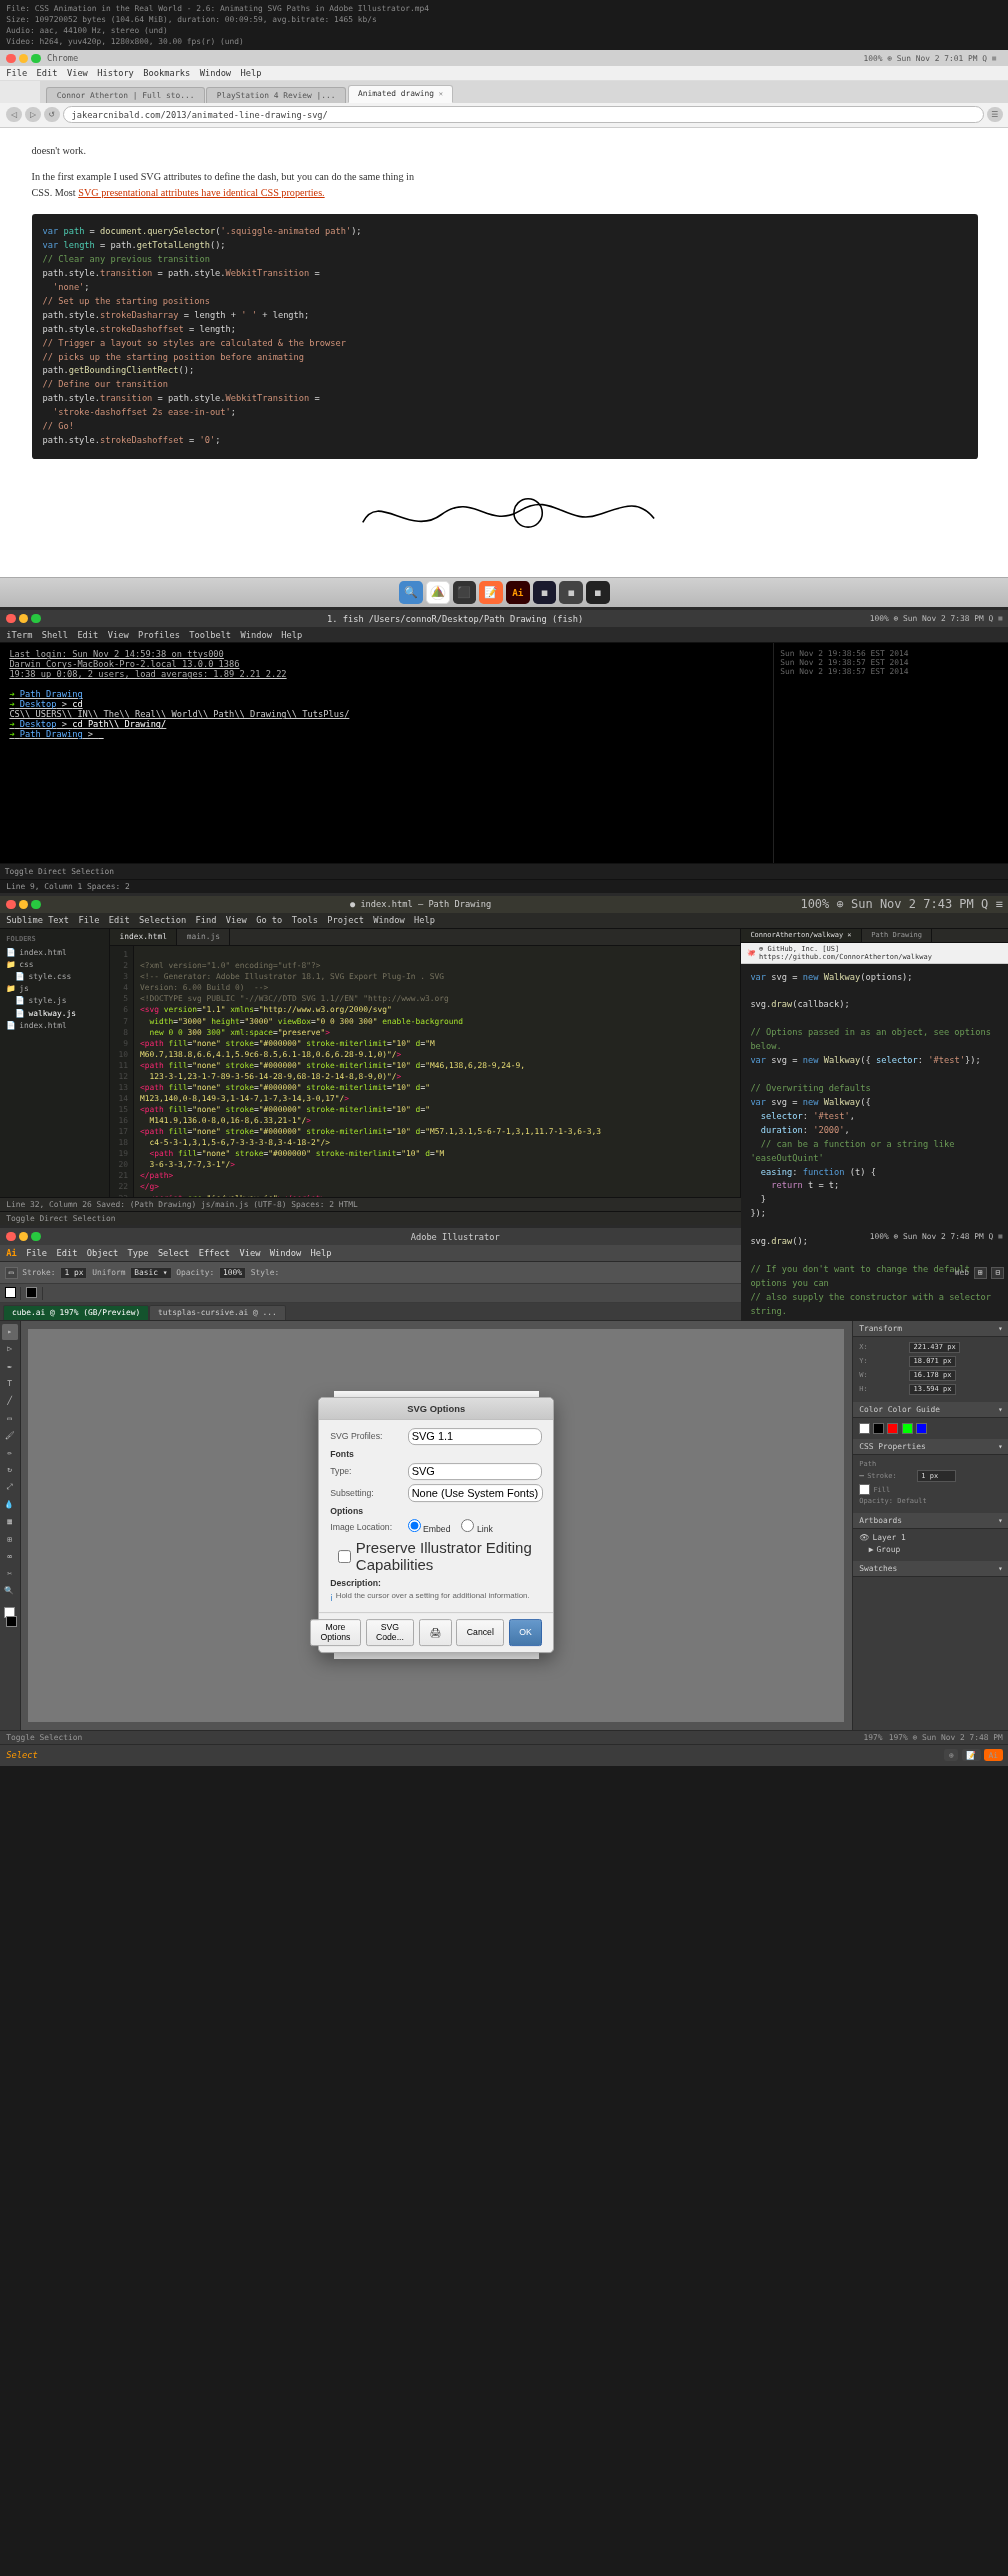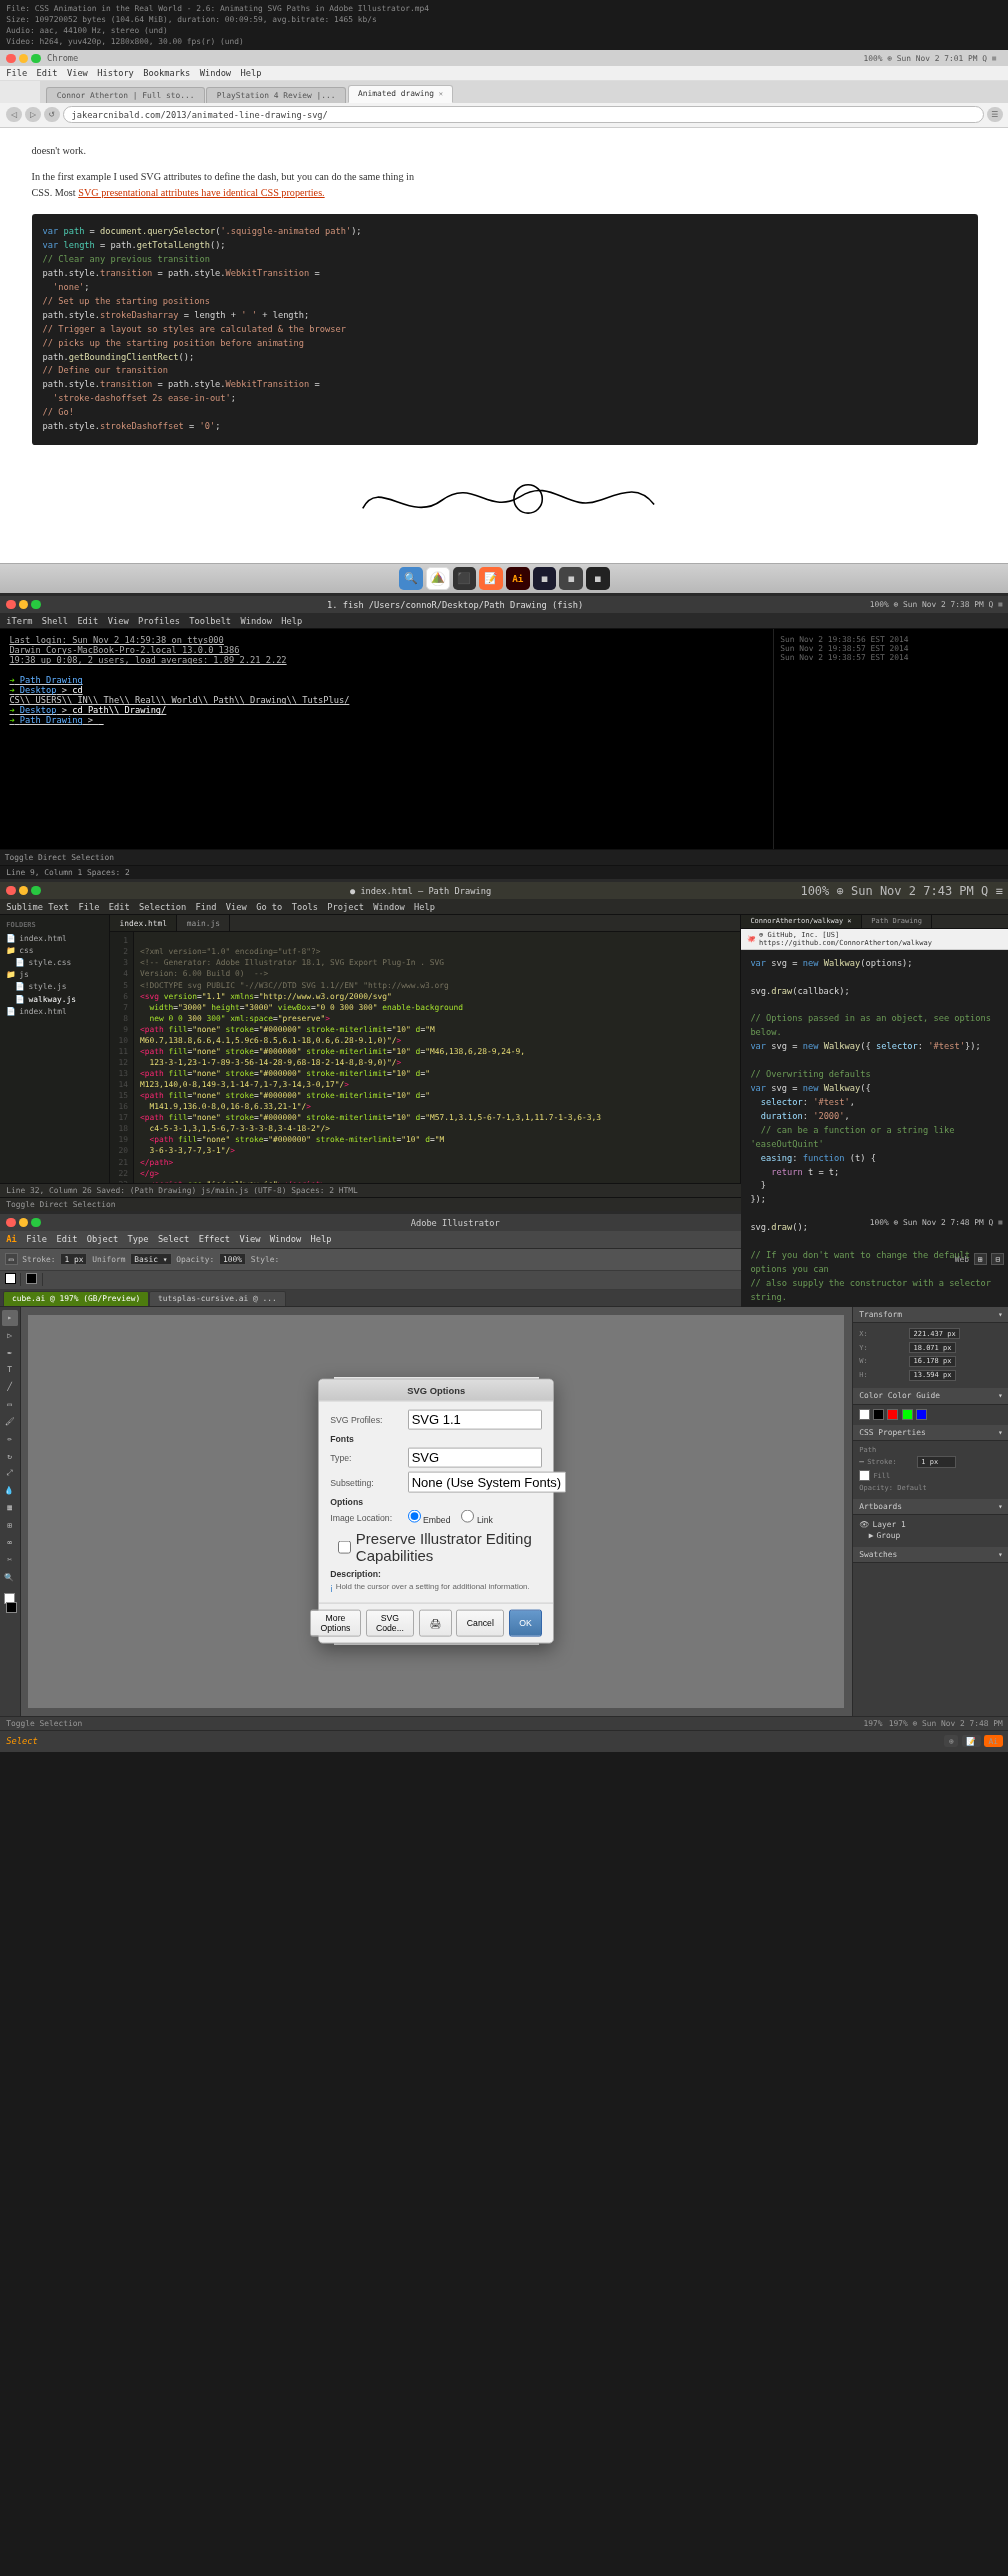--- a/index.html
+++ b/index.html
@@ -397,21 +397,21 @@
       background: #4a4a4a;
       padding: 2.4px 7.9px;
       font-size: 7.9px;
       color: #ccc;
       border: 0.8px solid #333;
       border-bottom: none;
       border-radius: 2.4px 2.4px 0 0;
       cursor: pointer;
     }
     .ai-doc-tab.active {
-      background: #4d7c0f;
+      background: #14532d;
       color: #fff;
     }
     .ai-main-layout {
       display: flex;
       height: 409px;
       background: #535353;
     }
     .ai-left-toolbar {
       width: 20.5px;
       background: #3c3c3c;
@@ -548,22 +548,22 @@
     .dialog-label {
       min-width: 71px;
       font-size: 8.7px;
       color: #555;
     }
     .dialog-select {
       flex: 1;
       background: white;
       border: 0.8px solid #aaa;
       padding: 1.6px 3.1px;
-      font-size: 13px;
-      border-radius: 1px;
+      font-size: 11px;
+      border-radius: 7px;
       appearance: none;
       -webkit-appearance: none;
       cursor: pointer;
     }
     .dialog-section-header {
       font-size: 8.7px;
       color: #333;
       font-weight: bold;
       margin: 4.7px 0 3.1px;
     }
@@ -720,20 +720,21 @@
     </p>
 
     <div class="code-block">
       <div><span class="code-blue">var</span> <span class="code-green">path</span> = <span class="code-yellow">document.querySelector</span>(<span class="code-string">'.squiggle-animated path'</span>);</div>
       <div><span class="code-blue">var</span> <span class="code-green">length</span> = path.<span class="code-yellow">getTotalLength</span>();</div>
       <div style="color:#6a9955;">// Clear any previous transition</div>
       <div>path.style.<span class="code-orange">transition</span> = path.style.<span class="code-orange">WebkitTransition</span> =</div>
       <div>&nbsp;&nbsp;<span class="code-string">'none'</span>;</div>
       <div style="color:#ce9178;">// Set up the starting positions</div>
       <div>path.style.<span class="code-orange">strokeDasharray</span> = length + <span class="code-string">' '</span> + length;</div>
+      <div>path.style.<span class="code-orange">strokeDashoffset</span> = length;</div>
       <div style="color:#ce9178;">// Trigger a layout so styles are calculated &amp; the browser</div>
       <div style="color:#ce9178;">// picks up the starting position before animating</div>
       <div>path.<span class="code-yellow">getBoundingClientRect</span>();</div>
       <div style="color:#ce9178;">// Define our transition</div>
       <div>path.style.<span class="code-orange">transition</span> = path.style.<span class="code-orange">WebkitTransition</span> =</div>
       <div>&nbsp;&nbsp;<span class="code-string">'stroke-dashoffset 2s ease-in-out'</span>;</div>
       <div style="color:#ce9178;">// Go!</div>
       <div>path.style.<span class="code-orange">strokeDashoffset</span> = <span class="code-string">'0'</span>;</div>
     </div>
 

